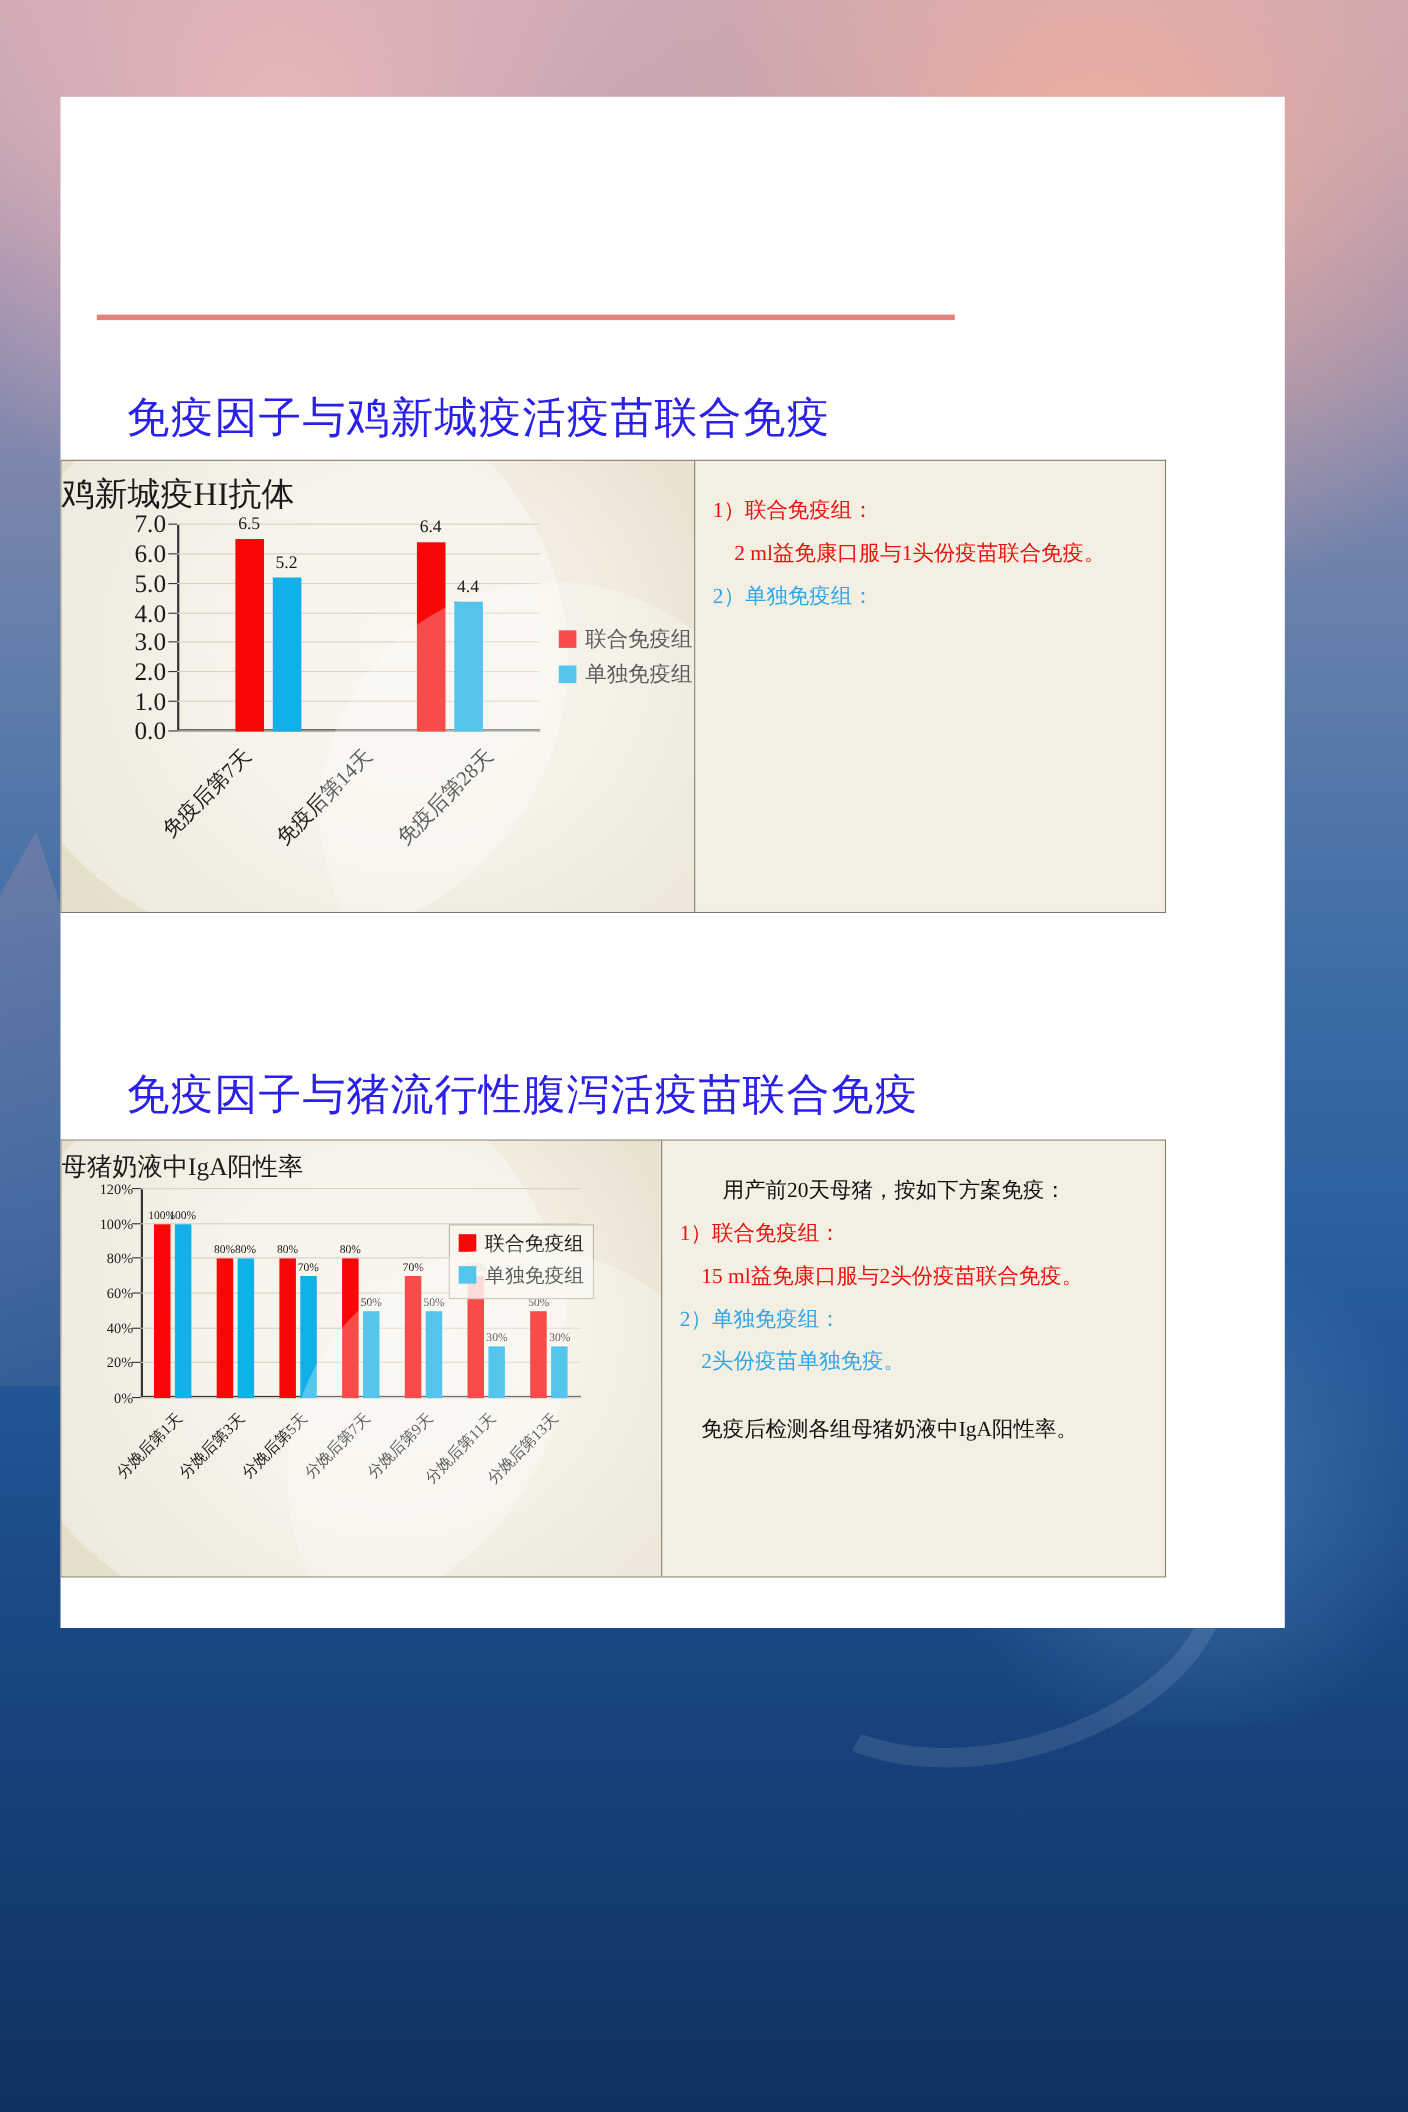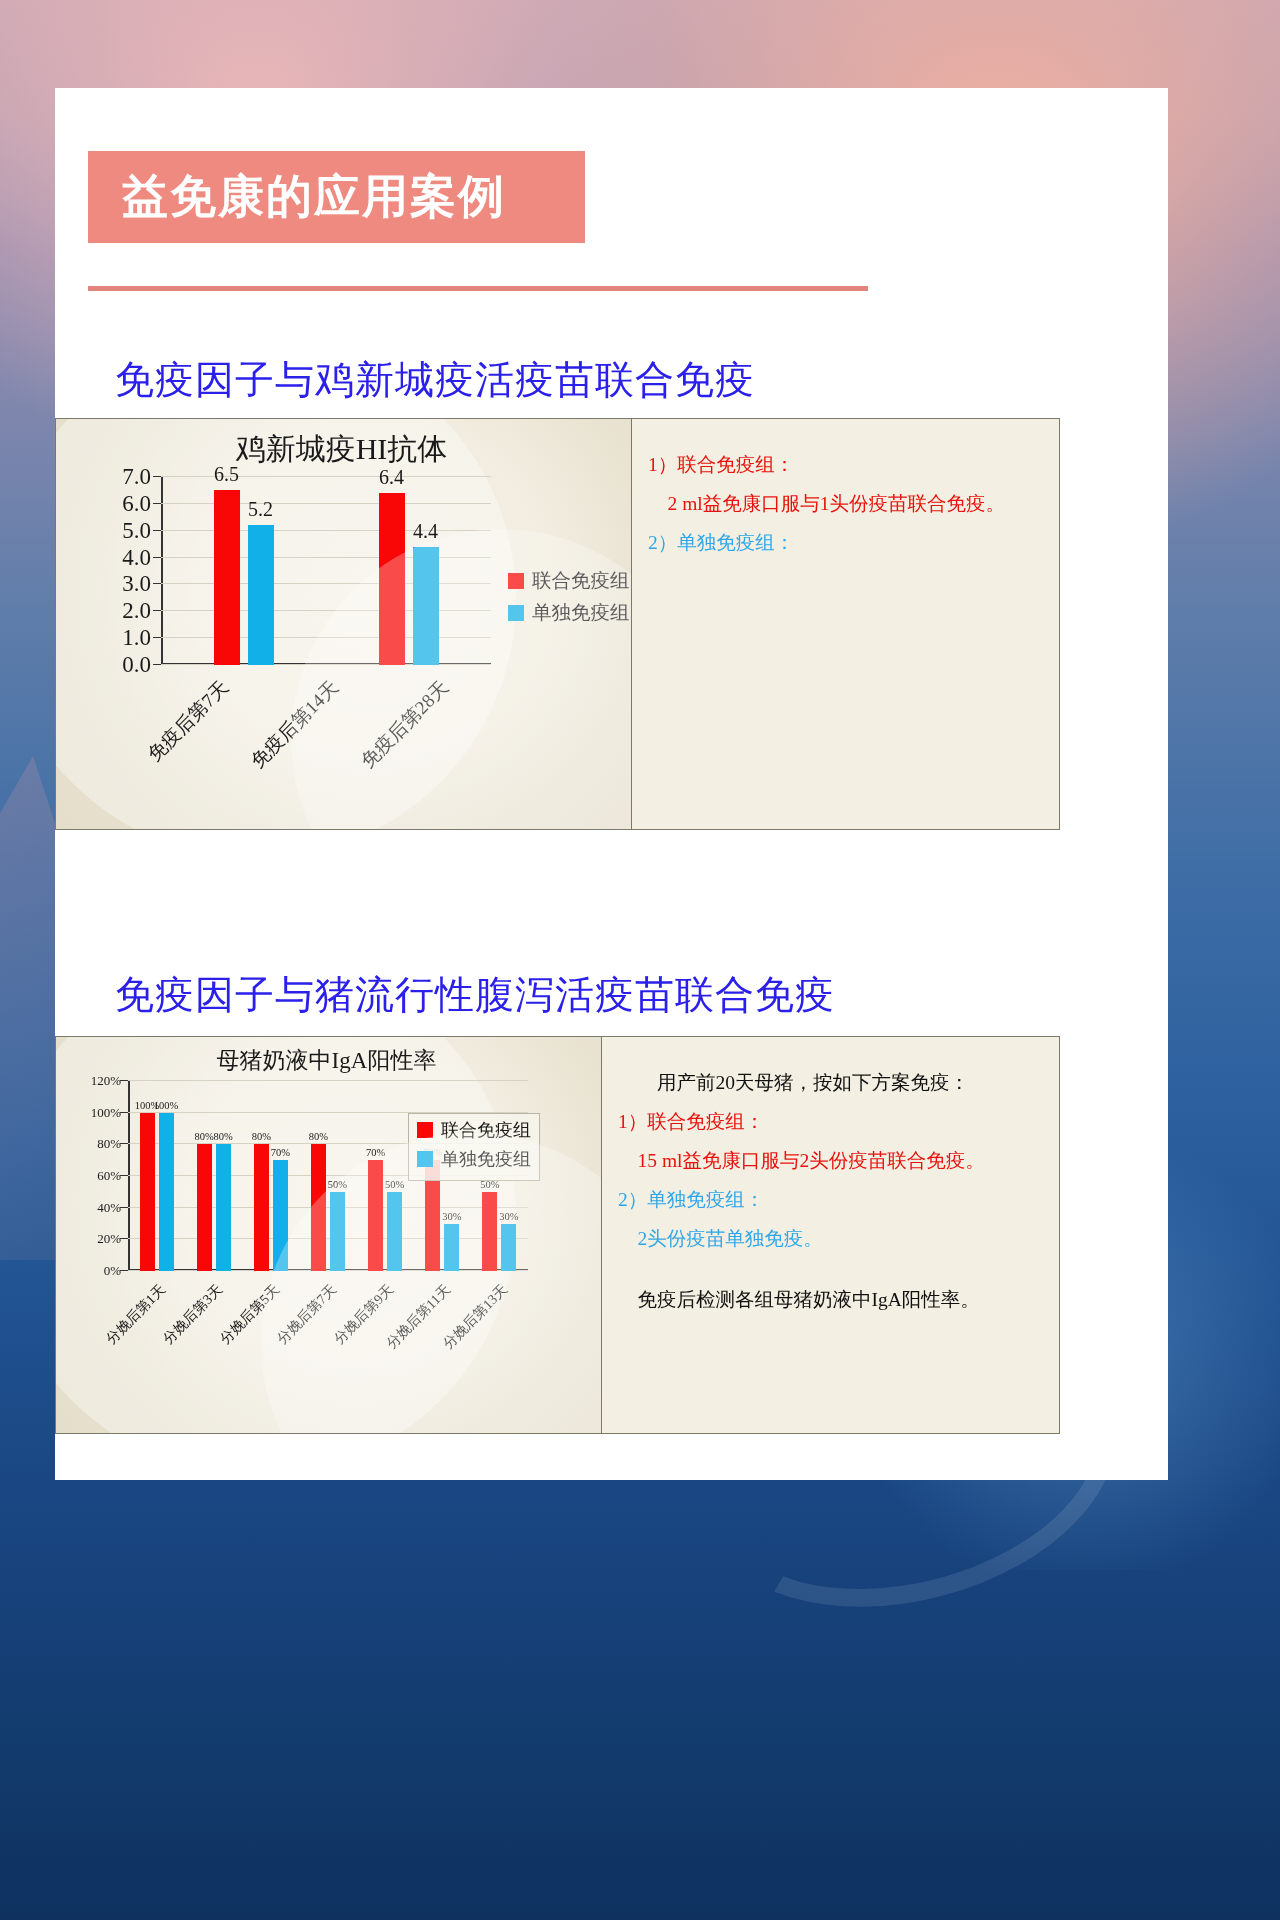--- a/index.html
+++ b/index.html
@@ -107,21 +107,21 @@
     font-family:"Liberation Serif", serif;
     font-size:19.5px; line-height:2.0; color:#111;
   }
   .text-box p { margin:0; }
   .tb-red  { color:#e8120c; }
   .tb-blue { color:#2fa6e8; }
   .tb-spacer { height:22px; }
 
   
   .c-title {
-    position:absolute; left:0; right:4px; text-align:center;
+    position:absolute; left:0; right:4px; text-align:left;
     font-family:"Liberation Serif", serif; font-weight:400;
     color:#1a1a1a;
   }
   #chart-1 .c-title { top:10px; font-size:30px; }
   #chart-2 .c-title { top:8px;  font-size:23px; }
 
   .plot { position:absolute; }
   #chart-1 .plot { left:105px; top:58px; width:330px; height:188px; }
   #chart-2 .plot { left:72px;  top:44px; width:400px; height:190px; }
 
@@ -143,21 +143,21 @@
   .bar { position:relative; }
   .bar.red  { background:#f90606; }
   .bar.blue { background:#12b0e8; }
   #chart-1 .bar { width:26px; margin:0 4px; }
   #chart-2 .bar { width:15px; margin:0 2px; }
 
   .bar-label {
     position:absolute; left:50%; transform:translateX(-50%);
     white-space:nowrap; font-family:"Liberation Serif", serif; color:#1a1a1a;
   }
-  #chart-1 .bar-label { bottom:100%; margin-bottom:4px; font-size:20px; }
+  #chart-1 .bar-label { bottom:100%; margin-bottom:4px; font-size:16px; }
   #chart-2 .bar-label { bottom:100%; margin-bottom:2px; font-size:10.5px; }
 
   .xlabels { position:absolute; }
   #chart-1 .xlabels { left:105px; top:250px; width:330px; display:flex; }
   #chart-2 .xlabels { left:72px;  top:238px; width:400px; display:flex; }
   .xlabels > div { flex:1; position:relative; }
   .xlab {
     position:absolute; left:50%; top:6px;
     transform-origin:left top; transform:rotate(-45deg) translateX(-100%);
     white-space:nowrap;
@@ -177,23 +177,20 @@
 <body>
 
 <div class="bg">
   <div class="bg-mountain"></div>
   <div class="bg-glow"></div>
   <div class="bg-arc"></div>
 </div>
 
 <div class="slide">
 
-  <div class="title-banner">
-    <span class="title-text">益免康的应用案例</span>
-  </div>
   <div class="title-rule"></div>
 
   <div class="section-heading" id="heading-1">免疫因子与鸡新城疫活疫苗联合免疫</div>
 
   <div class="panel" id="panel-1">
     <div class="chart-box" id="chart-1">
       <div class="c-title">鸡新城疫HI抗体</div>
       <div class="plot">
         <div class="axis-v"></div>
         <div class="axis-h"></div>

